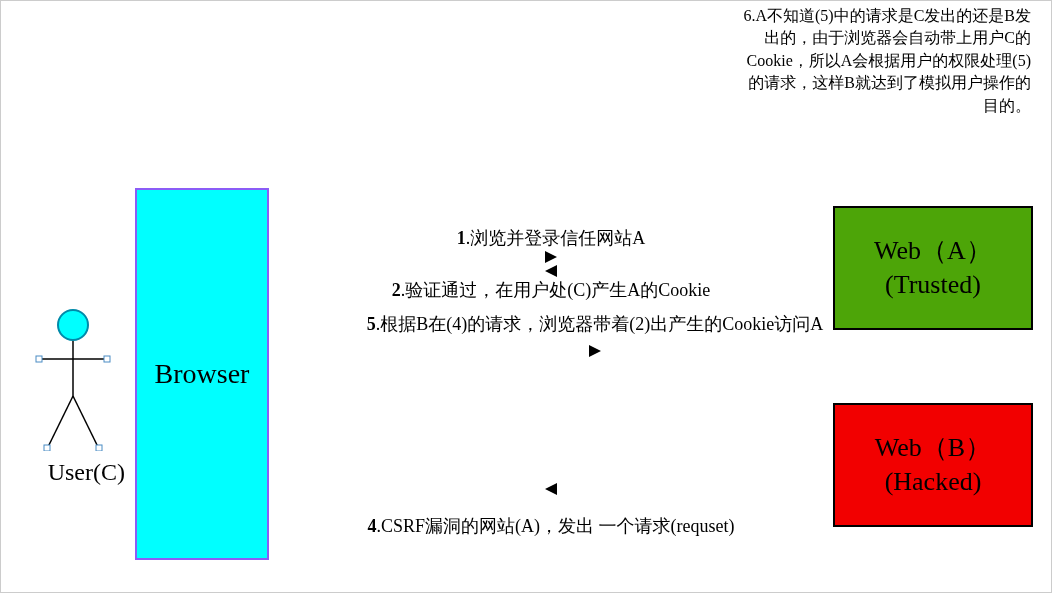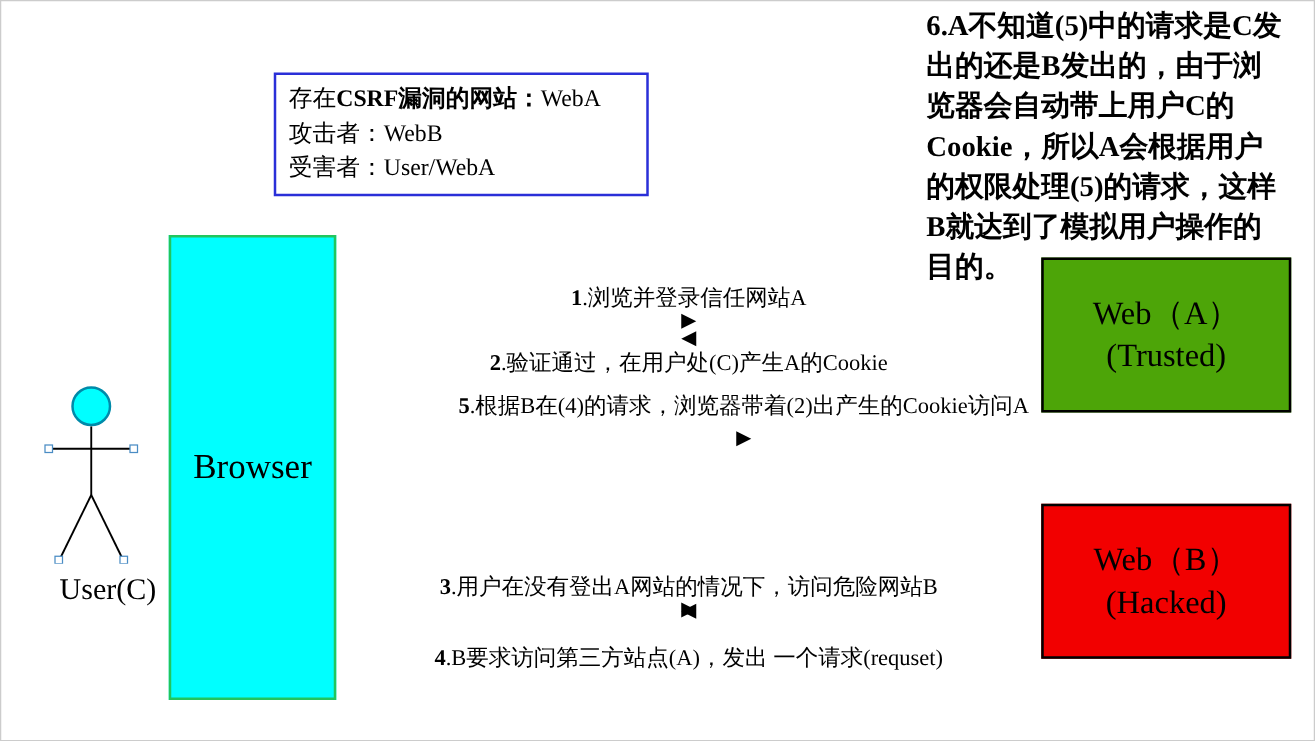--- a/index.html
+++ b/index.html
@@ -25,31 +25,30 @@
     border: 2px solid #2a2fd8;
     padding: 6px 10px;
     font-size: 19px;
     line-height: 1.45;
     background: #fff;
   }
   .legend b { font-weight: bold; }
 
   
   .note6 {
-    font-size: 23px;
+    font-size: 16px;
     line-height: 1.4;
-    text-align: left;
+    text-align: right;
     width: 290px;
-    font-weight: bold;
   }
 
   
   .browser {
     background: #00ffff;
-    border: 2px solid #22c55e;
+    border: 2px solid #8b5cf6;
     display: flex;
     align-items: center;
     justify-content: center;
     font-size: 28px;
     font-family: "Times New Roman", serif;
   }
 
   
   .webA {
     background: #4da508; 
@@ -117,27 +116,20 @@
     border-bottom: 6px solid transparent;
   }
   .arrow-r { border-left: 12px solid #000; }
   .arrow-l { border-right: 12px solid #000; }
 </style>
 </head>
 <body>
 
 <div class="canvas">
 
-  <div class="abs legend" style="left:218px; top:57px; width:300px;">
-    <div>
-      <span>存在</span><b>CSRF漏洞的网站：</b><span>WebA</span>
-    </div>
-    <div>攻击者：WebB</div>
-    <div>受害者：User/WebA</div>
-  </div>
 
   <div class="abs note6" style="left:740px; top:4px;">6.A不知道(5)中的请求是C发出的还是B发出的，由于浏览器会自动带上用户C的Cookie，所以A会根据用户的权限处理(5)的请求，这样B就达到了模拟用户操作的目的。</div>
 
   <div class="abs stick" style="left:32px; top:308px;">
     <div class="head"></div>
     <svg width="80" height="110" viewBox="0 0 80 110">
       <line x1="40" y1="0" x2="40" y2="55" stroke="#000" stroke-width="1.5"></line>
       <line x1="6" y1="18" x2="74" y2="18" stroke="#000" stroke-width="1.5"></line>
       <line x1="40" y1="55" x2="14" y2="108" stroke="#000" stroke-width="1.5"></line>
       <line x1="40" y1="55" x2="66" y2="108" stroke="#000" stroke-width="1.5"></line>
@@ -181,27 +173,21 @@
     <div class="line"></div>
   </div>
 
   <div class="abs conn" style="left:268px; top:302px; width:652px;">
     <div class="line" style="flex:0 0 8px"></div>
     <span class="txt"><b>5</b><span>.根据B在(4)的请求，浏览器带着(2)出产生的Cookie访问A</span></span>
     <div class="line" style="flex:0 0 8px"></div>
     <div class="arrow-r"></div>
   </div>
 
-  <div class="abs conn" style="left:268px; top:435px; width:564px;">
-    <div class="line" style="flex:0 0 20px"></div>
-    <span class="txt"><b>3</b><span>.用户在没有登出A网站的情况下，访问危险网站B</span></span>
-    <div class="line"></div>
-    <div class="arrow-r"></div>
-  </div>
 
   <div class="abs conn" style="left:268px; top:482px; width:564px;">
     <div class="arrow-l"></div>
     <div class="line" style="flex:0 0 18px"></div>
-    <span class="txt"><b>4</b><span>.B要求访问第三方站点(A)，发出 一个请求(requset)</span></span>
+    <span class="txt"><b>4</b><span>.CSRF漏洞的网站(A)，发出 一个请求(requset)</span></span>
     <div class="line"></div>
   </div>
 
 </div>
 
 </body></html>

